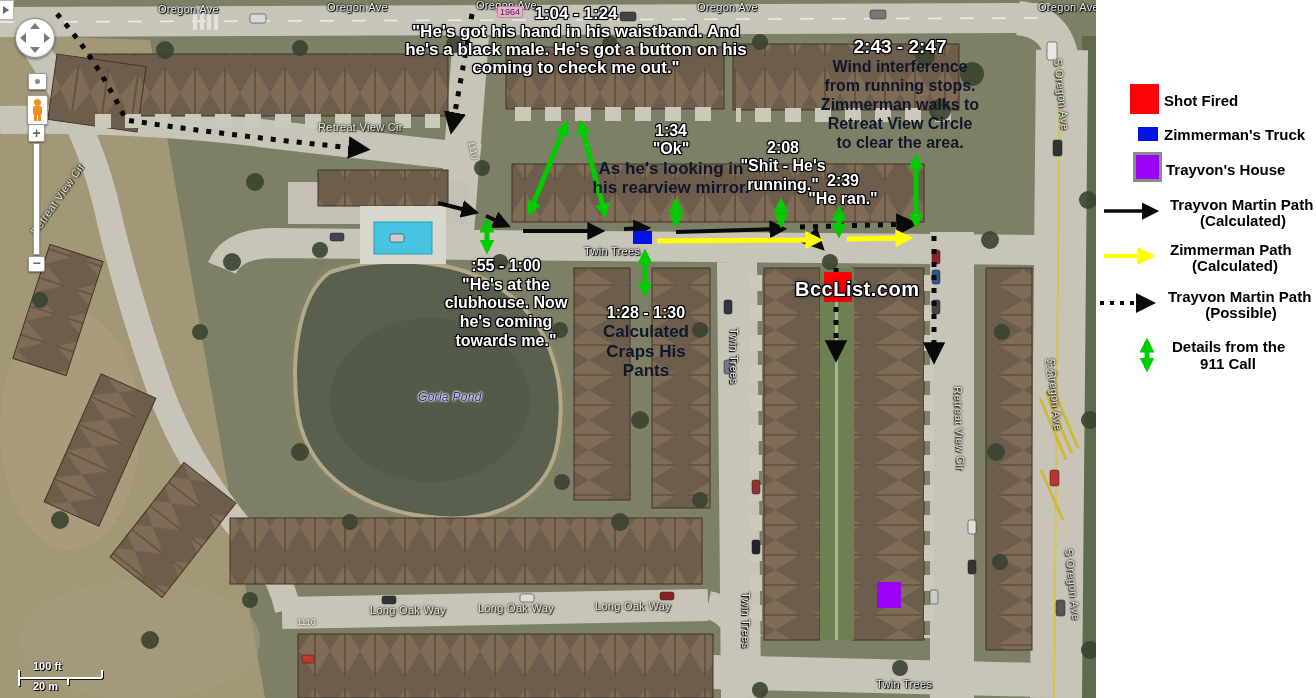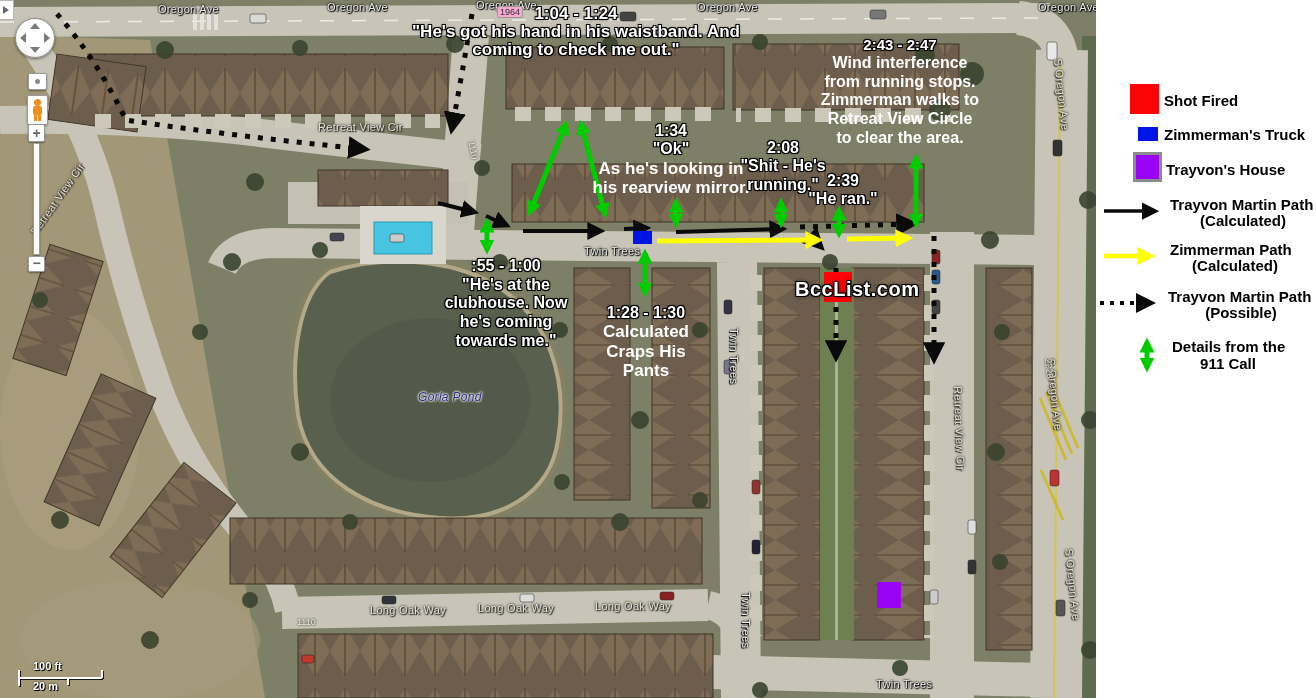--- a/index.html
+++ b/index.html
@@ -23,21 +23,21 @@
           text-shadow:0 0 2px #44403a,0 0 2px #44403a; white-space:nowrap; }
   .hnum.boxed { color:#333; background:#f9a8d4; border:1px solid #9b988c;
                 border-radius:2px; padding:0 2px; text-shadow:none; }
 
   
   .ann { position:absolute; z-index:40; font-weight:700; text-align:center;
          font-size:16px; line-height:1.15; }
   .ann span { display:block; white-space:nowrap; }
   .t-white { color:#fff;
       text-shadow:-1px -1px 0 #000,1px -1px 0 #000,-1px 1px 0 #000,1px 1px 0 #000,0 0 3px #000; }
-  .t-black { color:#ffffff; }
+  .t-black { color:#0f172a; }
   .f17 { font-size:17px; }
   .watermark { position:absolute; z-index:41; font-size:20px; font-weight:700; color:#fff;
       letter-spacing:.5px;
       text-shadow:-1px -1px 0 #000,1px -1px 0 #000,-1px 1px 0 #000,1px 1px 0 #000,0 0 4px #000; }
 
   
   .mark { position:absolute; z-index:25; }
   .mark.shot   { left:824px; top:272px; width:28px; height:30px; background:#fb0408; }
   .mark.truck  { left:633px; top:231px; width:19px; height:13px; background:#0014e6; }
   .mark.house  { left:877px; top:582px; width:24px; height:26px; background:#9a03f5; }
@@ -328,25 +328,26 @@
       </g>
     </svg>
 
     <div class="mark shot"></div>
     <div class="mark truck"></div>
     <div class="mark house"></div>
 
     <div class="ann f17" style="left:398px;top:5px;width:356px;line-height:1.06">
       <span class="t-white">1:04 - 1:24</span>
       <span class="t-white">"He's got his hand in his waistband. And</span>
+      <span class="t-white">he's a black male. He's got a button on his</span>
       <span class="t-white">coming to check me out."</span>
     </div>
 
     <div class="ann" style="left:802px;top:36px;width:196px;line-height:1.18">
-      <span class="t-white" style="font-size:15px">2:43 - 2:47</span>
+      <span class="t-white" style="font-size:19px">2:43 - 2:47</span>
       <span class="t-black">Wind interference</span>
       <span class="t-black">from running stops.</span>
       <span class="t-black">Zimmerman walks to</span>
       <span class="t-black">Retreat View Circle</span>
       <span class="t-black">to clear the area.</span>
     </div>
 
     <div class="ann" style="left:591px;top:122px;width:160px">
       <span class="t-white">1:34</span>
       <span class="t-white">"Ok"</span>

